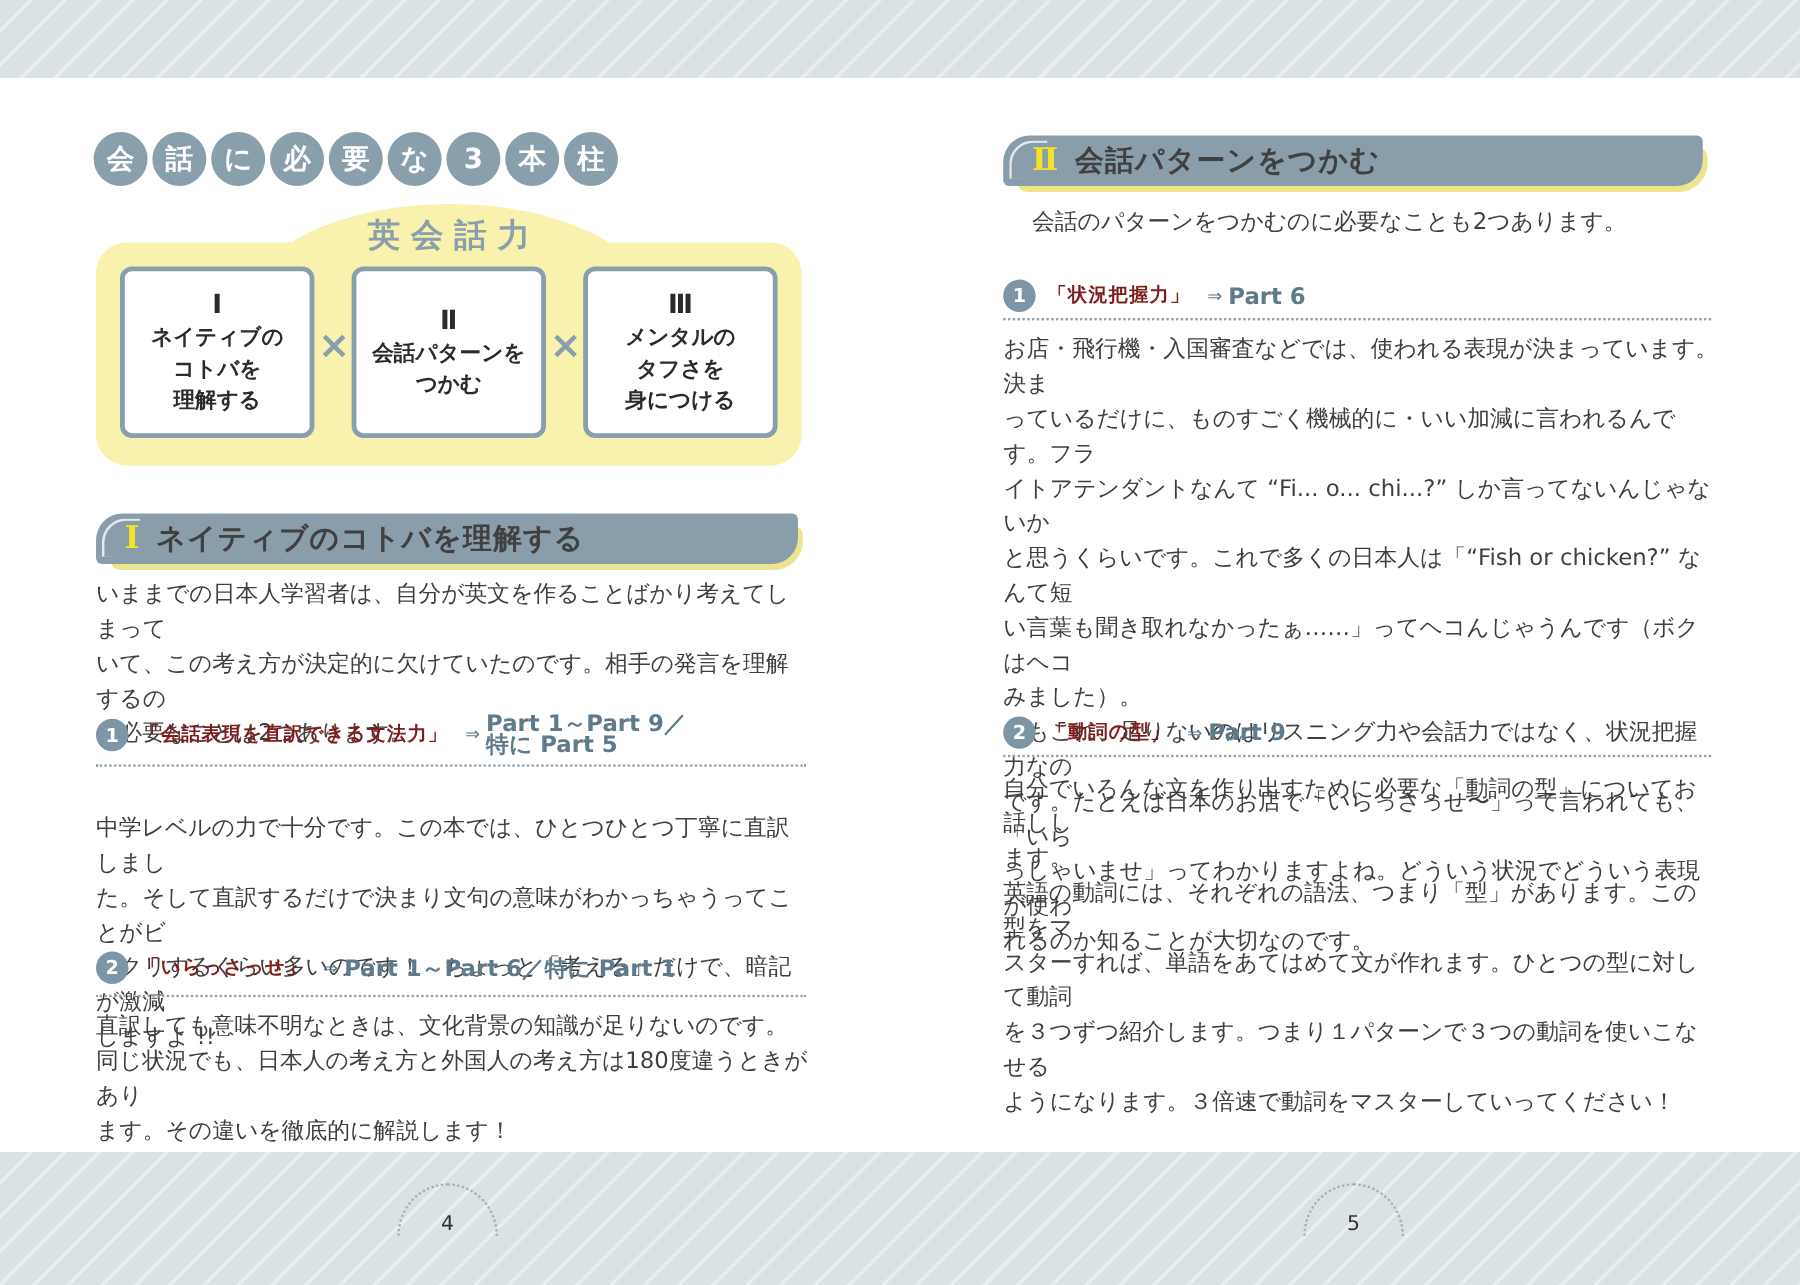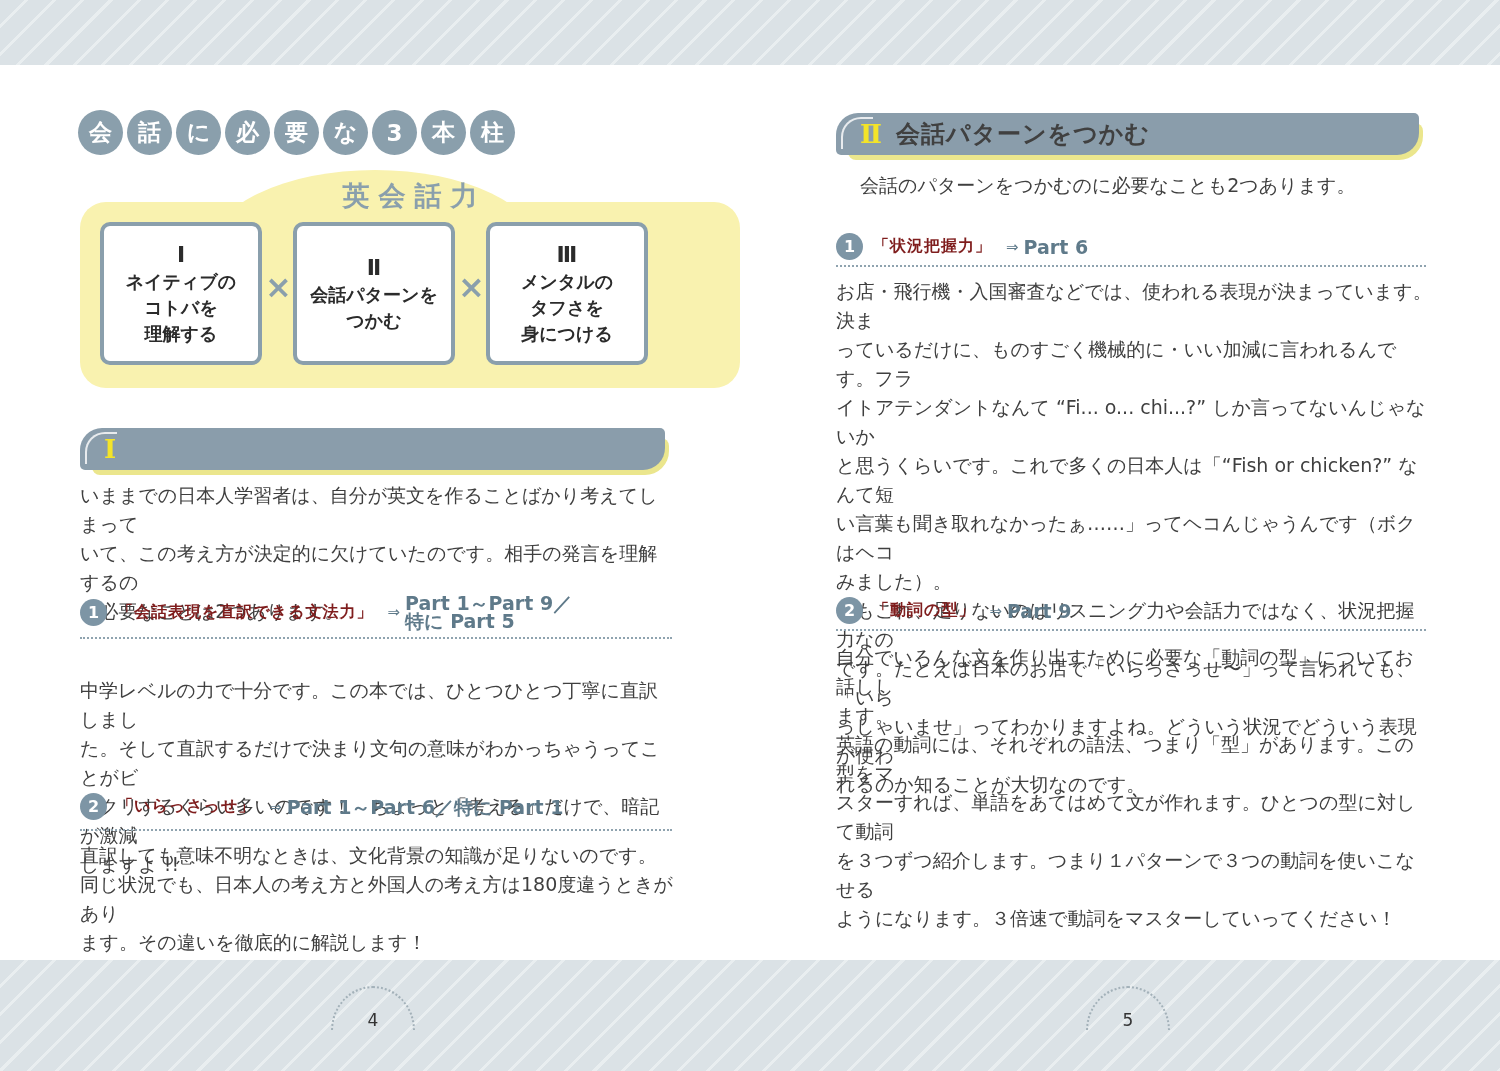--- a/index.html
+++ b/index.html
@@ -20,21 +20,21 @@
 
   
   .badge-row { position:absolute; top:110px; left:78px; display:flex; gap:4px; }
   .badge {
     width:45px; height:45px; border-radius:50%;
     background:#8a9fac; color:#fff; font-weight:bold; font-size:23px;
     display:flex; align-items:center; justify-content:center;
   }
 
   
-  .diagram { position:absolute; top:170px; left:80px; width:660px; height:218px; }
+  .diagram { position:absolute; top:170px; left:80px; width:588px; height:218px; }
   .dia-arch {
     position:absolute; left:130px; top:0; width:330px; height:80px;
     background:#f9f2af; border-radius:50% 50% 0 0 / 100% 100% 0 0;
   }
   .dia-rect { position:absolute; left:0; top:32px; right:0; bottom:0; background:#f9f2af; border-radius:26px; }
   .dia-title {
     position:absolute; top:8px; left:0; width:100%; text-align:center;
     color:#8a9fac; font-weight:bold; font-size:27px; letter-spacing:9px; text-indent:9px;
   }
   .dia-box {
@@ -154,20 +154,21 @@
       <div class="lines">メンタルの
 タフさを
 身につける</div>
     </div>
   </div>
 
   <div class="secbar lp-secbar">
     <div class="secbar-shadow"></div>
     <div class="secbar-face">
       <span class="sec-numeral">Ⅰ</span>
+      <span class="sec-title">ネイティブのコトバを理解する</span>
     </div>
   </div>
 
   <div class="para lp-col lp-intro">いままでの日本人学習者は、自分が英文を作ることばかり考えてしまって
 いて、この考え方が決定的に欠けていたのです。相手の発言を理解するの
 に必要なことは2つあります。</div>
 
   <div class="item-head lp-i1-head">
     <span class="numcircle">1</span>
     <span class="item-title">「会話表現を直訳できる文法力」</span>

